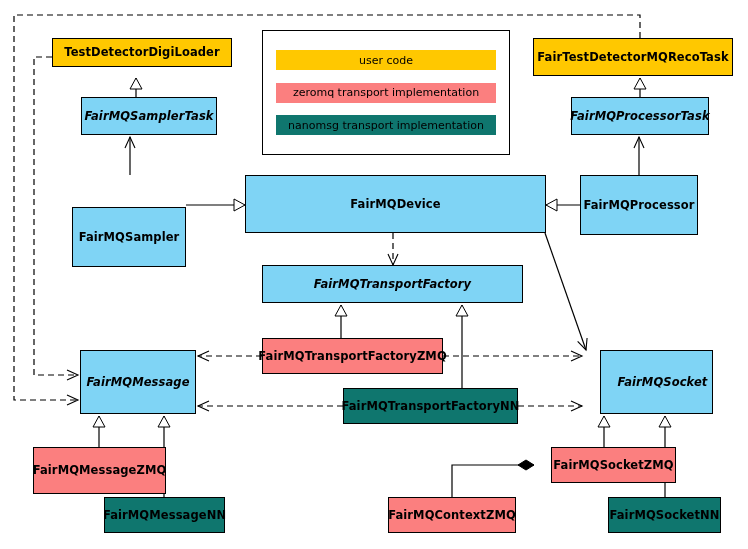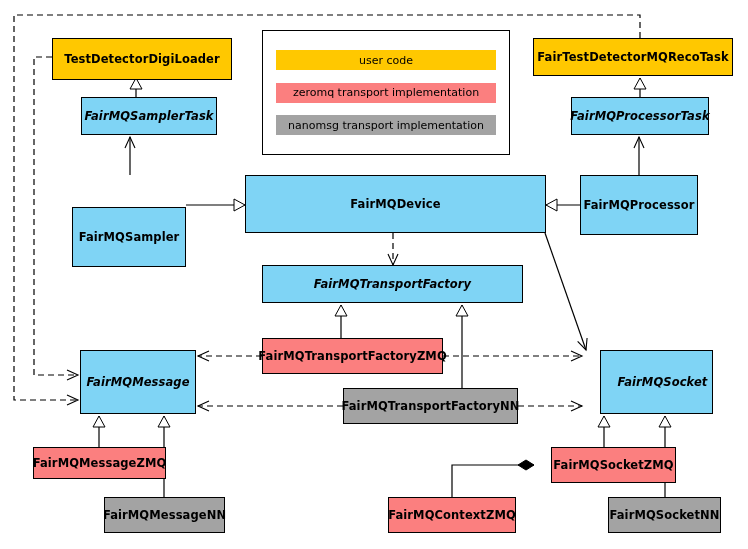--- a/index.html
+++ b/index.html
@@ -9,21 +9,21 @@
   #stage{position:relative;width:748px;height:549px;}
   svg#wires{position:absolute;left:0;top:0;width:748px;height:549px;}
   .node{position:absolute;box-sizing:border-box;border:1px solid #000;
         display:flex;align-items:center;justify-content:center;
         text-align:center;font-size:11.5px;font-weight:bold;color:#000;
         letter-spacing:.1px;line-height:1.1;}
   .node.abstract{font-style:italic;}
   .usercode{background:#ffc800;}
   .framework{background:#7fd4f5;}
   .zmq{background:#fb7f7f;}
-  .nn{background:#a3a3a3;}
+  .nn{background:#0f766e;}
   #legend{position:absolute;left:262px;top:30px;width:248px;height:125px;
           background:#fff;border:1px solid #000;box-sizing:border-box;
           padding:19px 13px;display:flex;flex-direction:column;
           justify-content:space-between;}
   .legend-row{height:20px;display:flex;align-items:center;
               justify-content:center;font-size:11px;font-weight:normal;
               color:#000;}
 </style>
 </head>
 <body>
@@ -88,21 +88,21 @@
       <path d="M452,497 L452,465 L534,465" marker-end="url(#solidDiamond)"></path>
     </g>
   </svg>
 
   <div id="legend">
     <div class="legend-row usercode">user code</div>
     <div class="legend-row zmq">zeromq transport implementation</div>
     <div class="legend-row nn">nanomsg transport implementation</div>
   </div>
 
-  <div class="node usercode" style="left:52px;top:38px;width:180px;height:42px;">TestDetectorDigiLoader</div>
+  <div class="node usercode" style="left:52px;top:38px;width:180px;height:29px;">TestDetectorDigiLoader</div>
 
   <div class="node usercode" style="left:533px;top:38px;width:200px;height:38px;">FairTestDetectorMQRecoTask</div>
 
   <div class="node framework abstract" style="left:81px;top:97px;width:136px;height:38px;">FairMQSamplerTask</div>
 
   <div class="node framework abstract" style="left:571px;top:97px;width:138px;height:38px;">FairMQProcessorTask</div>
 
   <div class="node framework" style="left:72px;top:175px;width:114px;height:60px;margin-top:32px;">FairMQSampler</div>
 
   <div class="node framework" style="left:245px;top:175px;width:301px;height:58px;">FairMQDevice</div>
@@ -112,21 +112,21 @@
   <div class="node framework abstract" style="left:262px;top:265px;width:261px;height:38px;">FairMQTransportFactory</div>
 
   <div class="node zmq" style="left:262px;top:338px;width:181px;height:36px;">FairMQTransportFactoryZMQ</div>
 
   <div class="node nn" style="left:343px;top:388px;width:175px;height:36px;">FairMQTransportFactoryNN</div>
 
   <div class="node framework abstract" style="left:80px;top:350px;width:116px;height:64px;">FairMQMessage</div>
 
   <div class="node framework abstract" style="left:600px;top:350px;width:113px;height:64px;padding-left:12px;">FairMQSocket</div>
 
-  <div class="node zmq" style="left:33px;top:447px;width:133px;height:32px;">FairMQMessageZMQ</div>
+  <div class="node zmq" style="left:33px;top:447px;width:133px;height:47px;">FairMQMessageZMQ</div>
 
   <div class="node nn" style="left:104px;top:497px;width:121px;height:36px;">FairMQMessageNN</div>
 
   <div class="node zmq" style="left:551px;top:447px;width:125px;height:36px;">FairMQSocketZMQ</div>
 
   <div class="node nn" style="left:608px;top:497px;width:113px;height:36px;">FairMQSocketNN</div>
 
   <div class="node zmq" style="left:388px;top:497px;width:128px;height:36px;">FairMQContextZMQ</div>
 
 </div>

